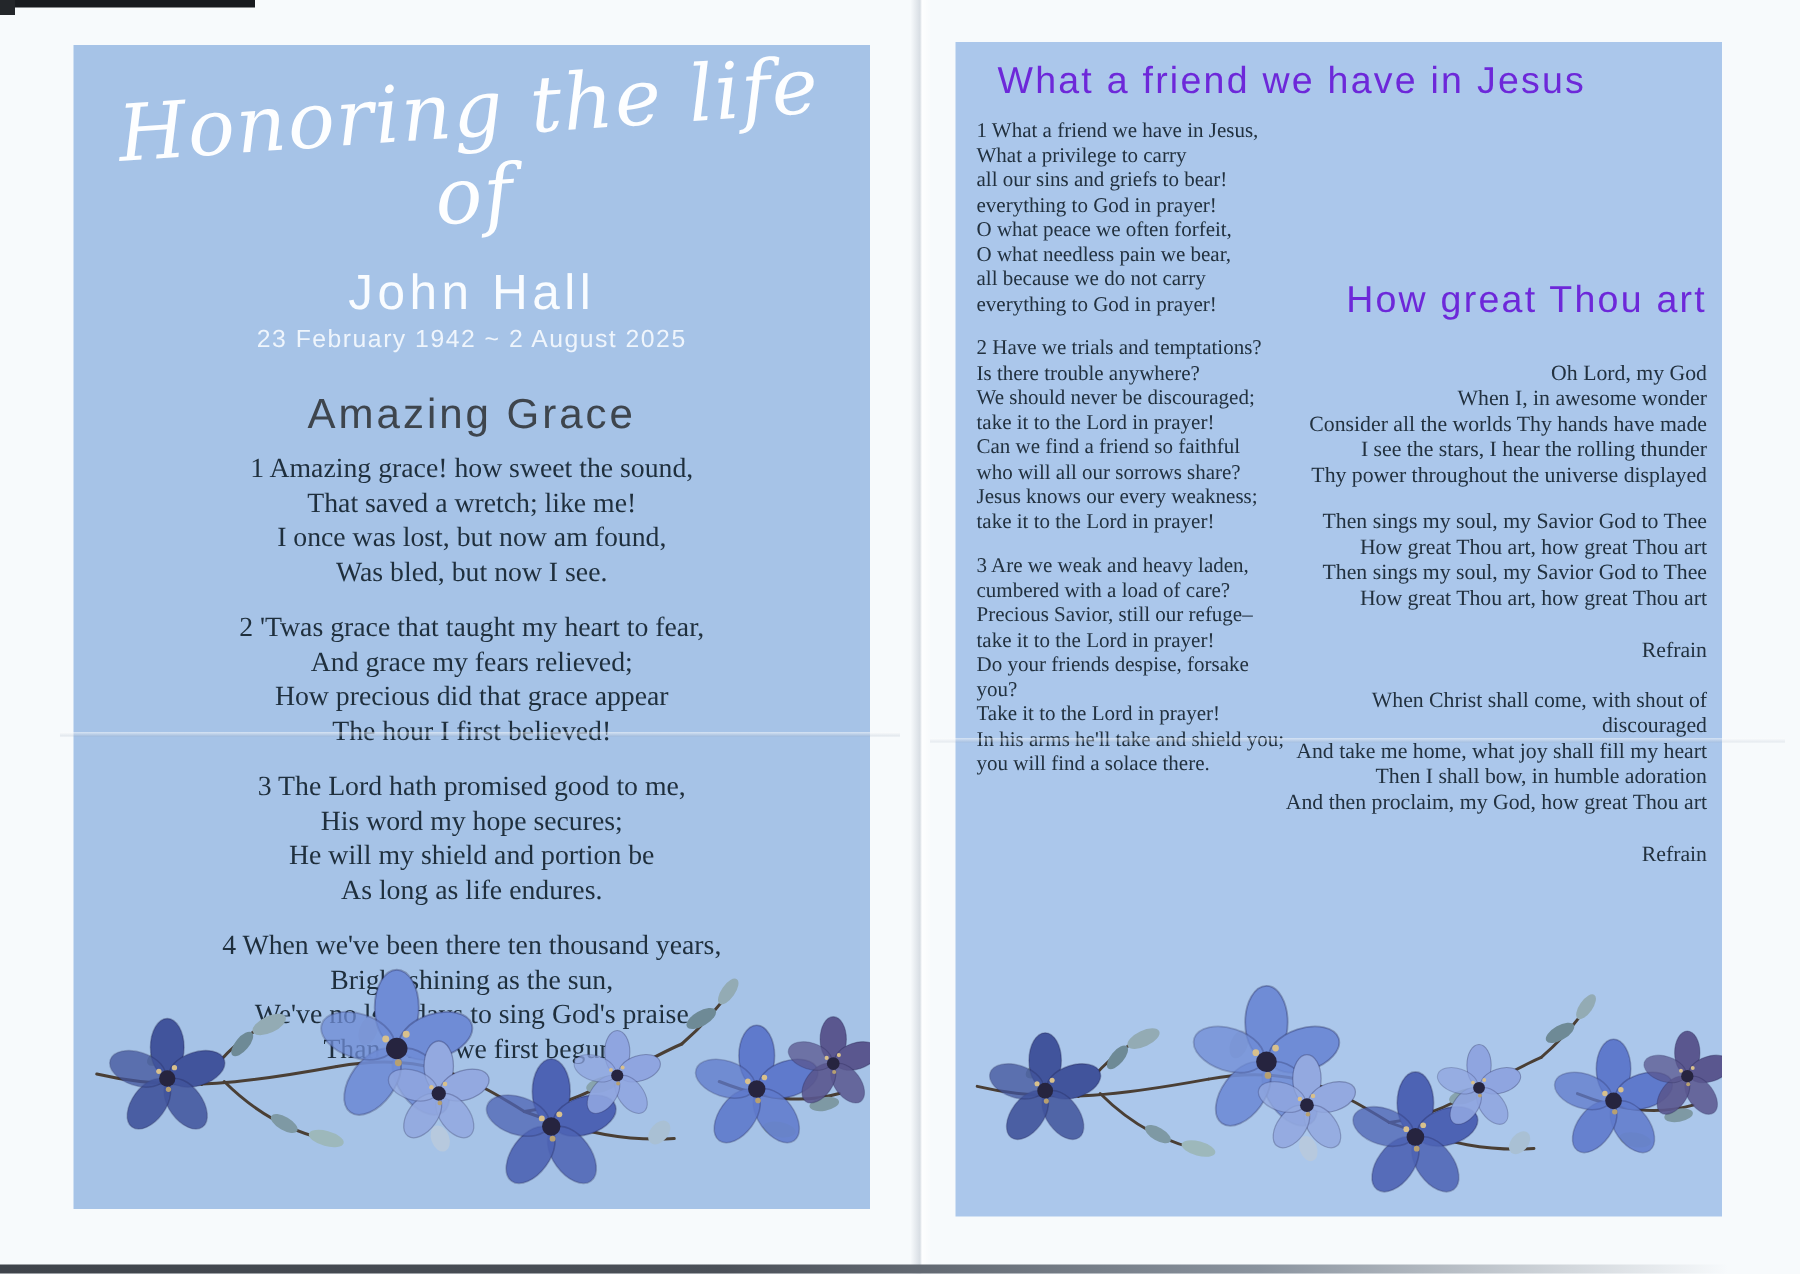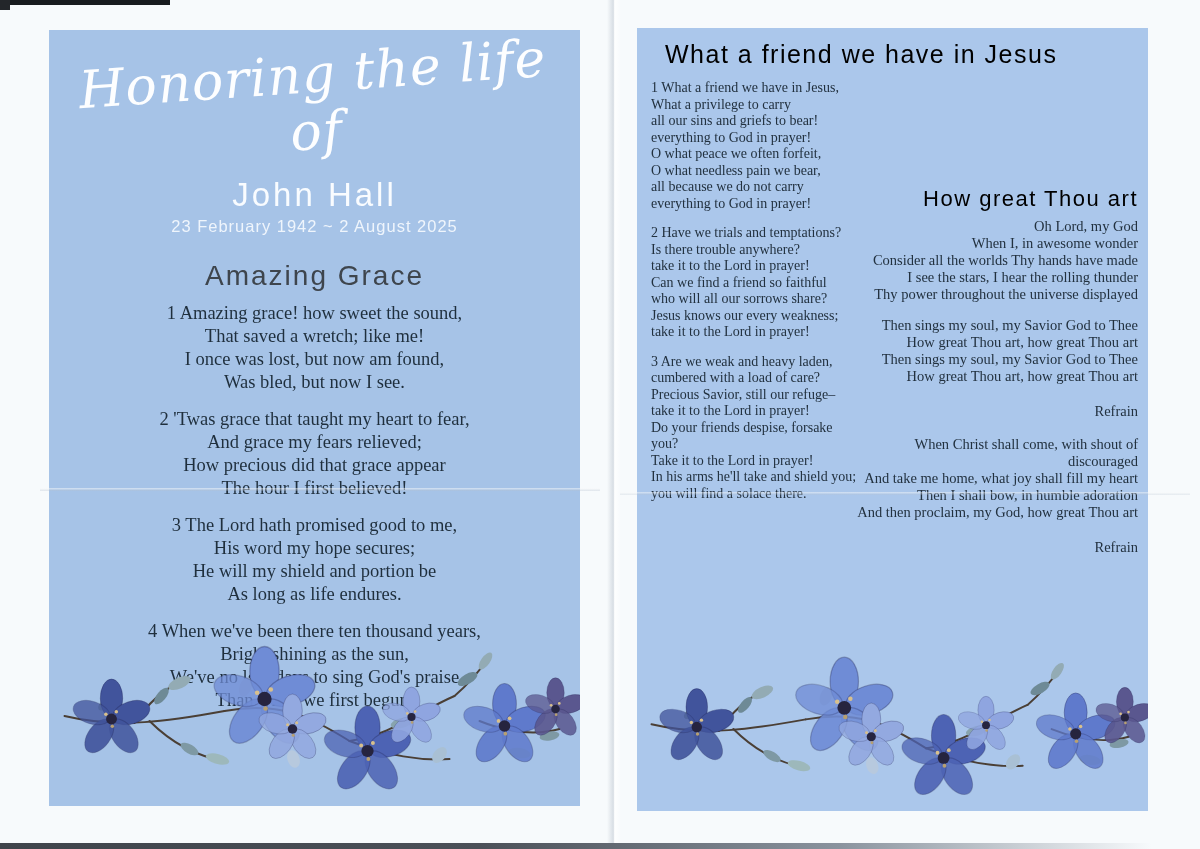--- a/index.html
+++ b/index.html
@@ -62,42 +62,42 @@
     font-size:18.5px;
     line-height:23px;
     margin-bottom:14px;
     color:#1f2f3d;
   }
   
   .hymn-title-sans{
     font-family:"Liberation Sans", sans-serif;
     font-weight:300;
     letter-spacing:1.5px;
-    color:#000000;
+    color:#6d28d9;
   }
   .title-friend{
     position:absolute;left:28px;top:12px;
     font-size:25px;
   }
   .col-friend{
     position:absolute;left:14px;top:52px;width:265px;
     text-align:left;
   }
   .verse-right{
     font-size:14px;
     line-height:16.5px;
     margin-bottom:13px;
   }
   .col-great{
     position:absolute;right:10px;top:158px;width:340px;
     text-align:right;
   }
   .title-great{
-    font-size:22px;
-    margin-bottom:6px;
+    font-size:25px;
+    margin-bottom:26px;
   }
   .stanza{
     font-size:14.5px;
     line-height:17px;
     margin-bottom:14px;
   }
   .refrain{
     font-size:14.5px;
     line-height:17px;
     margin:18px 0 16px 0;
@@ -234,20 +234,21 @@
         <div>all our sins and griefs to bear!</div>
         <div>everything to God in prayer!</div>
         <div>O what peace we often forfeit,</div>
         <div>O what needless pain we bear,</div>
         <div>all because we do not carry</div>
         <div>everything to God in prayer!</div>
       </div>
     <div class="verse-right">
         <div>2 Have we trials and temptations?</div>
         <div>Is there trouble anywhere?</div>
+        <div>We should never be discouraged;</div>
         <div>take it to the Lord in prayer!</div>
         <div>Can we find a friend so faithful</div>
         <div>who will all our sorrows share?</div>
         <div>Jesus knows our every weakness;</div>
         <div>take it to the Lord in prayer!</div>
       </div>
     <div class="verse-right">
         <div>3 Are we weak and heavy laden,</div>
         <div>cumbered with a load of care?</div>
         <div>Precious Savior, still our refuge–</div>

